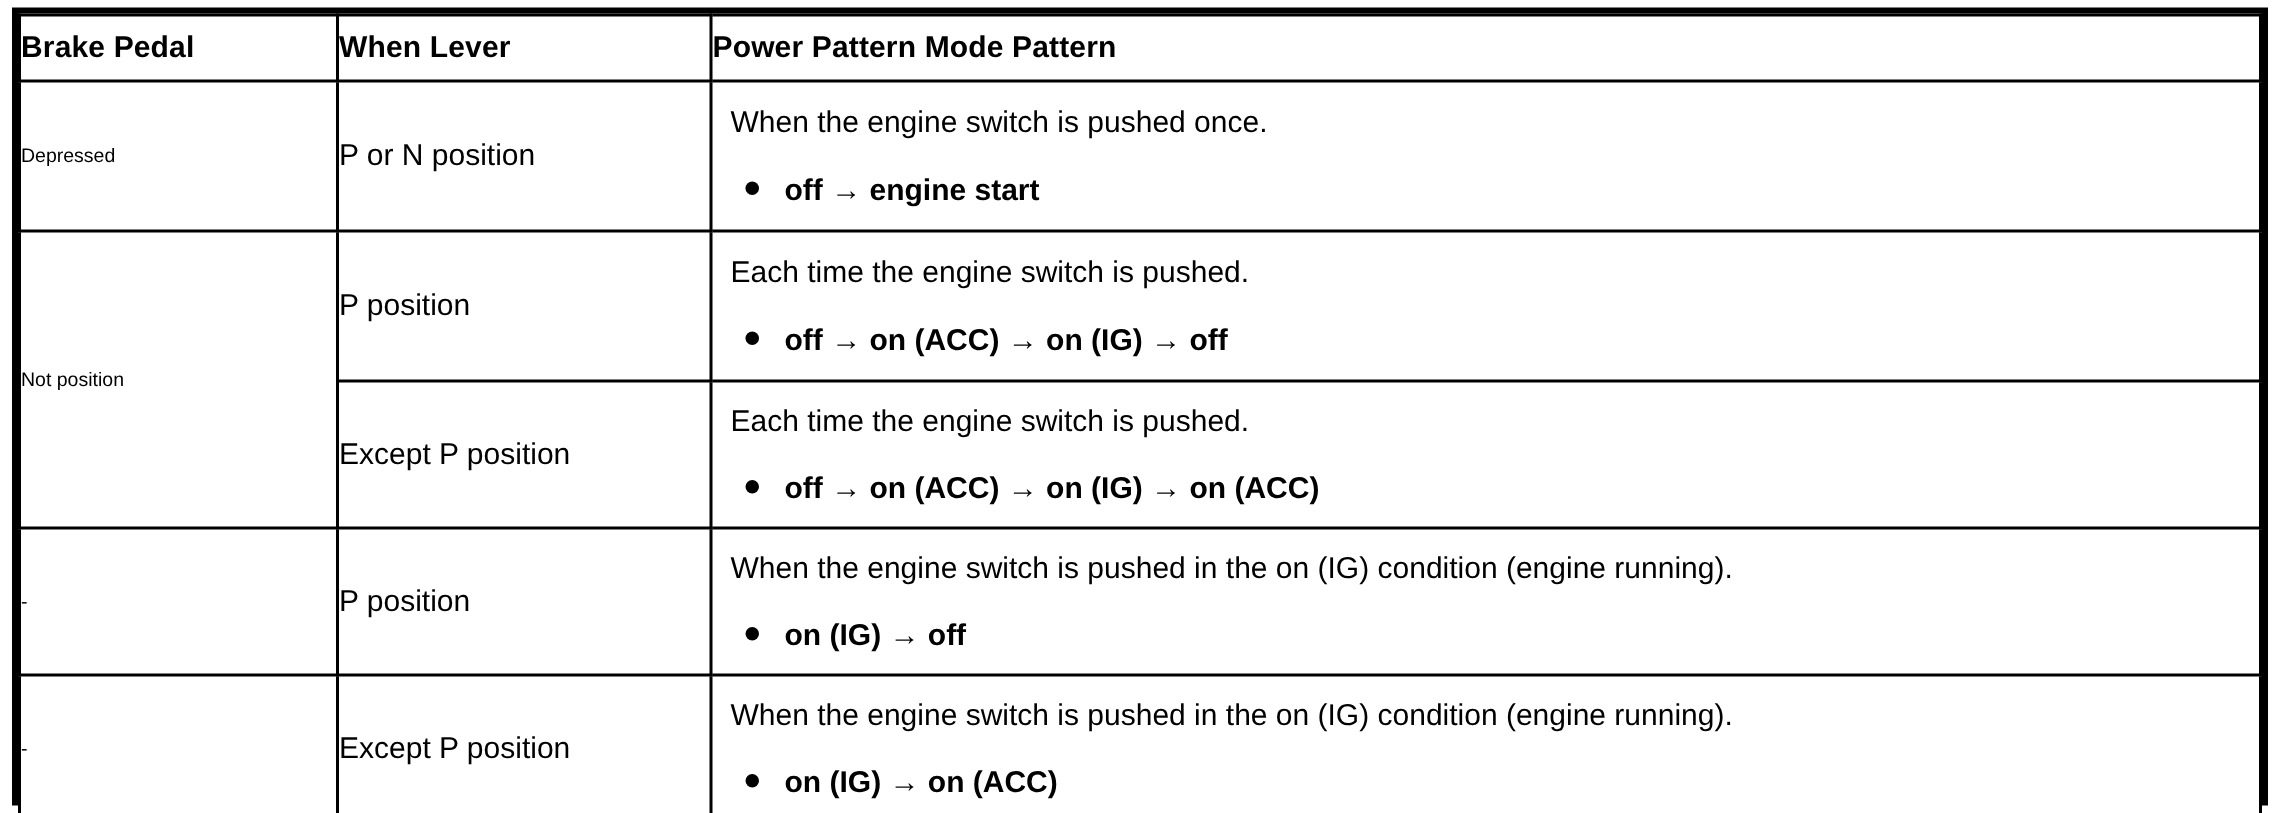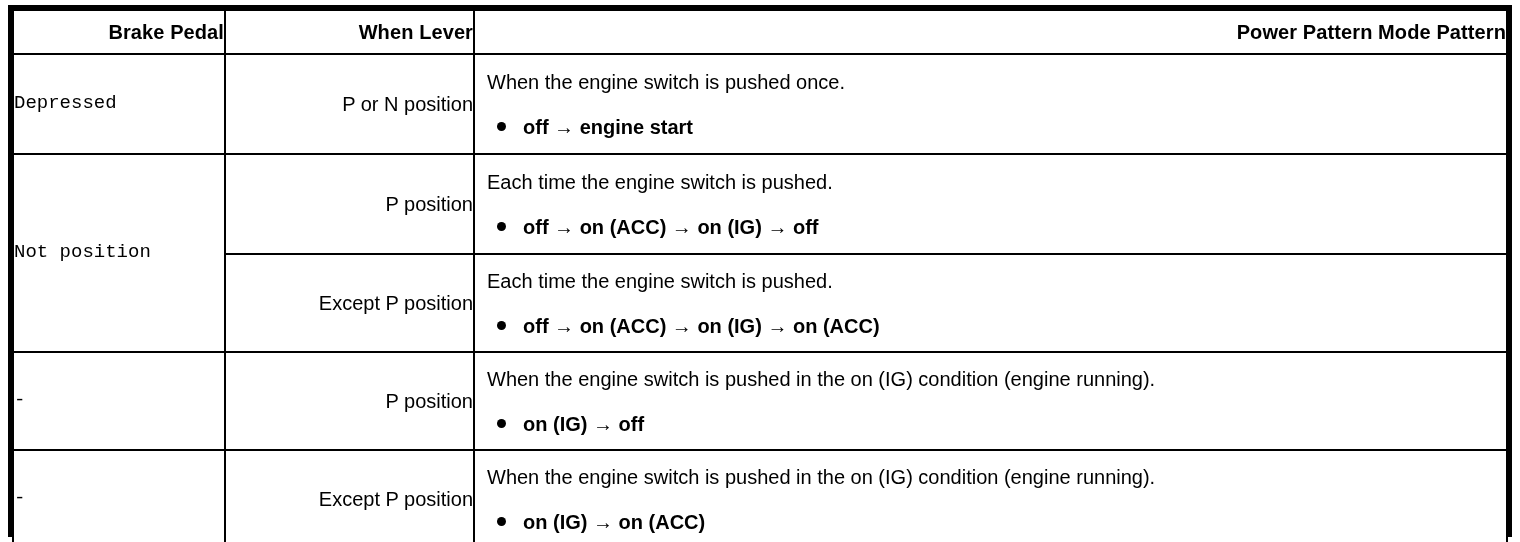--- a/index.html
+++ b/index.html
@@ -41,39 +41,38 @@
   }
 
   
   col.c-brake  { width: 212px; }
   col.c-shift  { width: 249px; }
   col.c-power  { width: auto; }
 
   
   .hdr-row th {
     height: 42px;
-    text-align: right;
+    text-align: left;
     font-weight: bold;
     font-size: 20px;
     letter-spacing: 0.1px;
     line-height: 1.1;
   }
 
   
   .cell-brake {
-    font-size: 19px;
+    font-size: 13px;
     padding-left: 5px;
     text-align: left;
     line-height: 1.15;
-    font-family: Liberation Mono, monospace;
   }
   .cell-shift {
     font-size: 20px;
     padding-left: 9px;
-    text-align: right;
+    text-align: left;
     line-height: 1.15;
   }
   .cell-power {
     vertical-align: top;
     padding: 10px 0 10px 8px;
     font-size: 20px;
     line-height: 1.2;
   }
 
   .power-head {

